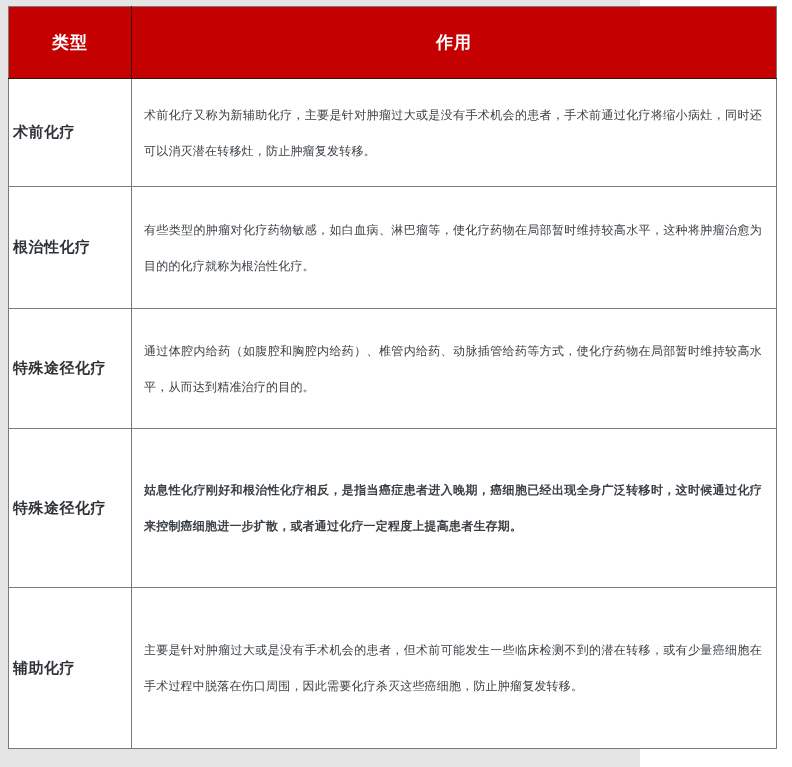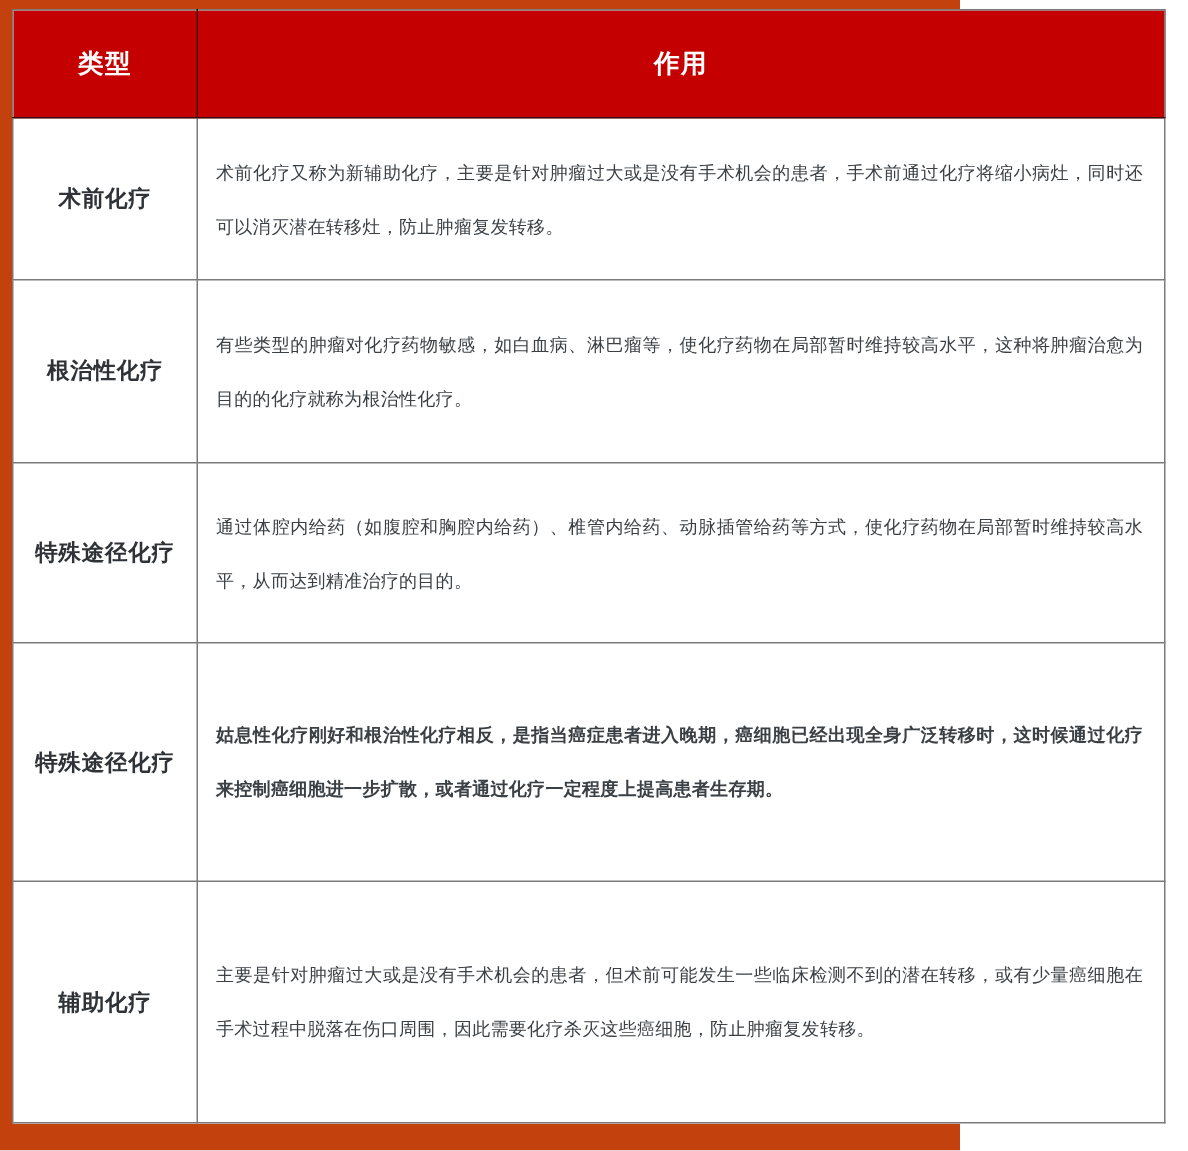--- a/index.html
+++ b/index.html
@@ -12,21 +12,21 @@
     width: 792px;
     height: 767px;
     font-family: "Liberation Sans", "DejaVu Sans", sans-serif;
     overflow: hidden;
   }
 
   .page {
     position: relative;
     width: 640px;
     height: 767px;
-    background: #c2410c;
+    background: #e5e5e5;
     box-sizing: border-box;
   }
 
   .table-wrap {
     position: absolute;
     left: 8px;
     top: 6px;
     width: 768px;
   }
 
@@ -66,21 +66,21 @@
   }
 
   
   tbody td {
     border: 1px solid #7a7a7a;
     box-sizing: border-box;
     background: #ffffff;
   }
 
   td.cell-type {
-    text-align: center;
+    text-align: left;
     vertical-align: middle;
     font-size: 15px;
     font-weight: bold;
     color: #2f3337;
     letter-spacing: 0.5px;
     padding: 8px 4px;
   }
 
   td.cell-effect {
     vertical-align: middle;

